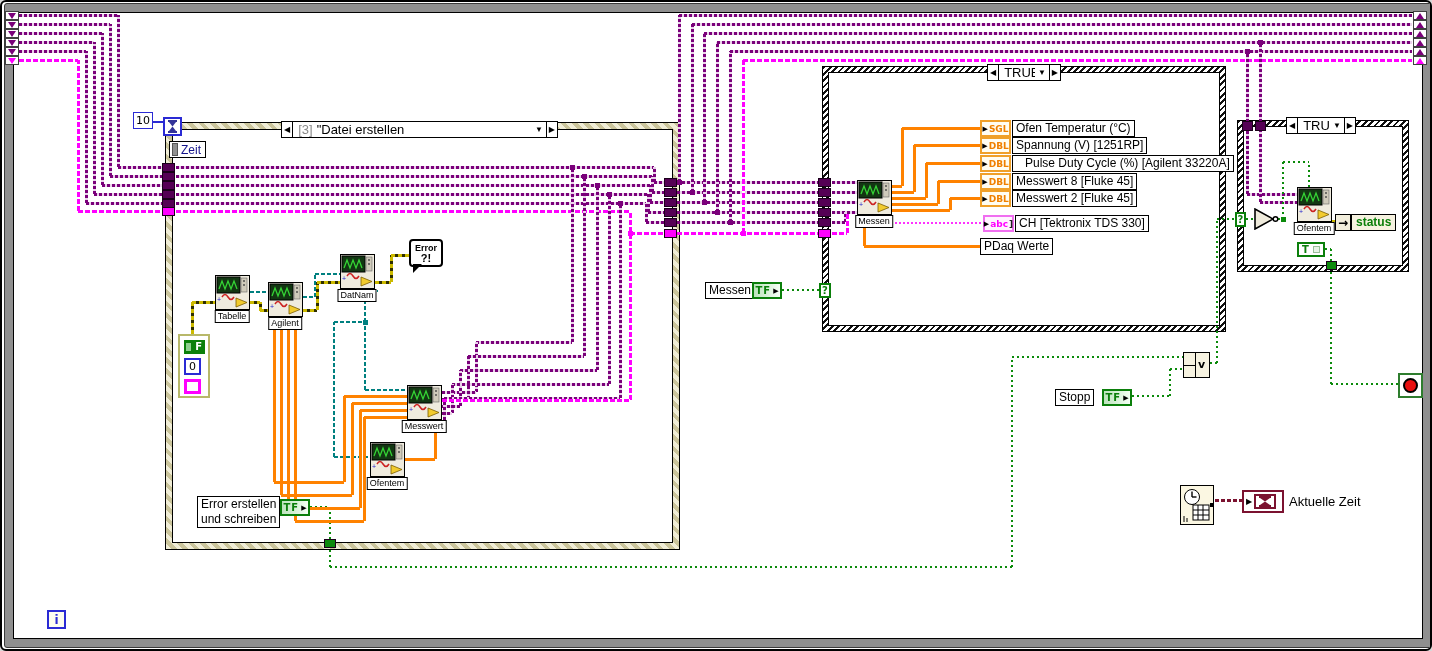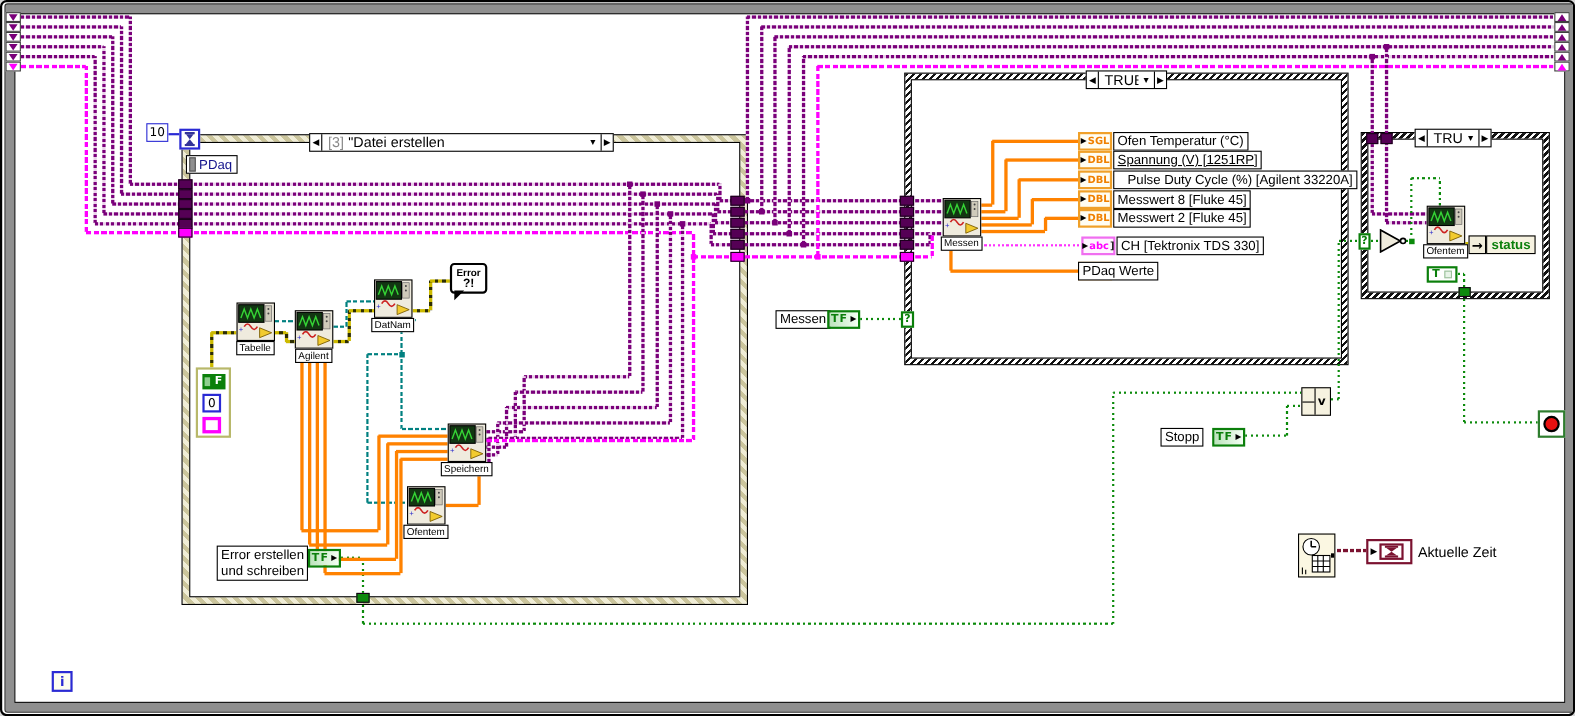--- a/index.html
+++ b/index.html
@@ -139,21 +139,21 @@
 <div class="wait" style="left:161px;top:115px">
   <svg width="11" height="13" viewBox="0 0 11 13">
     <line x1="1" y1="1" x2="10" y2="1" stroke="#333399" stroke-width="2"></line>
     <line x1="1" y1="12" x2="10" y2="12" stroke="#333399" stroke-width="2"></line>
     <polygon points="2,2 9,2 5.5,6.5" fill="#333399"></polygon>
     <polygon points="2,11 9,11 5.5,6.5" fill="#333399"></polygon>
   </svg>
 </div>
 <div class="zeit" style="left:167px;top:139px">
   <i></i>
-      <span>PDaq</span>
+      <span>Zeit</span>
 </div>
 
 <div class="clus" style="left:176px;top:332px">
   <div class="fbox"><i></i><span>F</span></div>
   <div class="zbox">0</div>
   <div class="mbox"></div>
 </div>
 
 <div class="bub" style="left:407px;top:237px">
   <div class="l1">Error</div>
@@ -517,21 +517,21 @@
     <div class="vi" style="left: 405px; top: 383px;"><svg width="33" height="33" viewBox="0 0 33 33">
         <rect x="1" y="1" width="23" height="16" fill="#123612" stroke="#000"></rect>
         <polyline points="3,13 6,5 9,13 12,5 15,13 18,5 21,13" fill="none" stroke="#35D435" stroke-width="1.3"></polyline>
         <rect x="25" y="2" width="6" height="14" fill="#CFCABA" stroke="#666" stroke-width="0.6"></rect>
         <circle cx="28" cy="5" r="0.9" fill="#444"></circle>
         <circle cx="28" cy="9" r="0.9" fill="#444"></circle>
         <text x="1" y="26" font-size="7" fill="#2222CC">+</text>
         <path d="M6 21 q3 -5 6 0 q3 5 6 0" fill="none" stroke="#CC2222" stroke-width="1.5"></path>
         <polygon points="20,22 31,26.5 20,31" fill="#F2CB2E" stroke="#7A5C00" stroke-width="0.8"></polygon>
       </svg></div>
-    <div class="vlbl" style="left: 422px; top: 418px;">Speichern</div>
+    <div class="vlbl" style="left: 422px; top: 418px;">Messwert</div>
     <div class="vi" style="left: 368px; top: 440px;"><svg width="33" height="33" viewBox="0 0 33 33">
         <rect x="1" y="1" width="23" height="16" fill="#123612" stroke="#000"></rect>
         <polyline points="3,13 6,5 9,13 12,5 15,13 18,5 21,13" fill="none" stroke="#35D435" stroke-width="1.3"></polyline>
         <rect x="25" y="2" width="6" height="14" fill="#CFCABA" stroke="#666" stroke-width="0.6"></rect>
         <circle cx="28" cy="5" r="0.9" fill="#444"></circle>
         <circle cx="28" cy="9" r="0.9" fill="#444"></circle>
         <text x="1" y="26" font-size="7" fill="#2222CC">+</text>
         <path d="M6 21 q3 -5 6 0 q3 5 6 0" fill="none" stroke="#CC2222" stroke-width="1.5"></path>
         <polygon points="20,22 31,26.5 20,31" fill="#F2CB2E" stroke="#7A5C00" stroke-width="0.8"></polygon>
       </svg></div>
@@ -574,21 +574,21 @@
     </div>
     <div class="ind ind-num" style="left: 978px; top: 118px;">
       <span class="ind-a">▶</span>
       <span class="ind-t" style="color:#F08000">SGL</span>
     </div>
     <div class="lbl" style="left: 1010px; top: 118px; line-height: 15px; height: 17px; box-sizing: border-box;">Ofen Temperatur (°C)</div>
     <div class="ind ind-num" style="left: 978px; top: 135px;">
       <span class="ind-a">▶</span>
       <span class="ind-t" style="color:#F08000">DBL</span>
     </div>
-    <div class="lbl" style="left: 1010px; top: 135px; line-height: 15px; height: 17px; box-sizing: border-box; text-decoration: underline;">Spannung (V) [1251RP]</div>
+    <div class="lbl" style="left: 1010px; top: 135px; line-height: 15px; height: 17px; box-sizing: border-box;">Spannung (V) [1251RP]</div>
     <div class="ind ind-num" style="left: 978px; top: 153px;">
       <span class="ind-a">▶</span>
       <span class="ind-t" style="color:#F08000">DBL</span>
     </div>
     <div class="lbl" style="left: 1010px; top: 153px; line-height: 15px; height: 17px; box-sizing: border-box; padding-left: 12px;">Pulse Duty Cycle (%) [Agilent 33220A]</div>
     <div class="ind ind-num" style="left: 978px; top: 171px;">
       <span class="ind-a">▶</span>
       <span class="ind-t" style="color:#F08000">DBL</span>
     </div>
     <div class="lbl" style="left: 1010px; top: 171px; line-height: 15px; height: 17px; box-sizing: border-box;">Messwert 8 [Fluke 45]</div>

